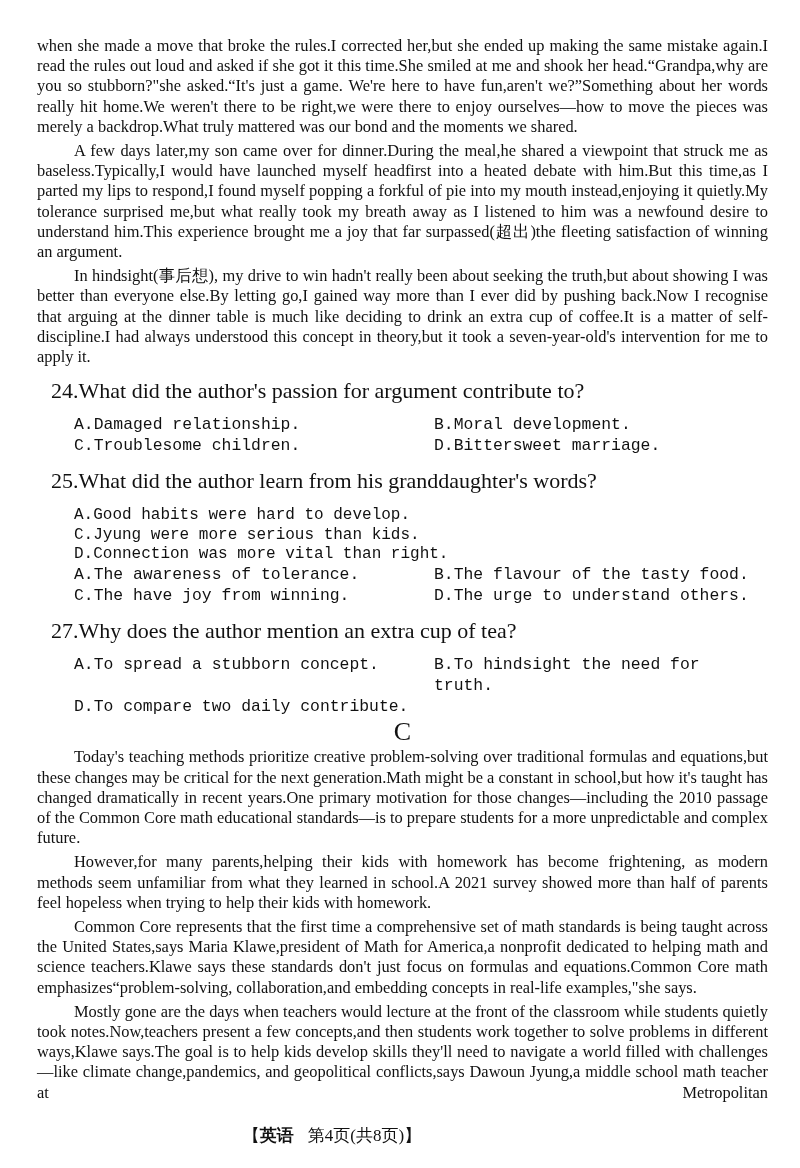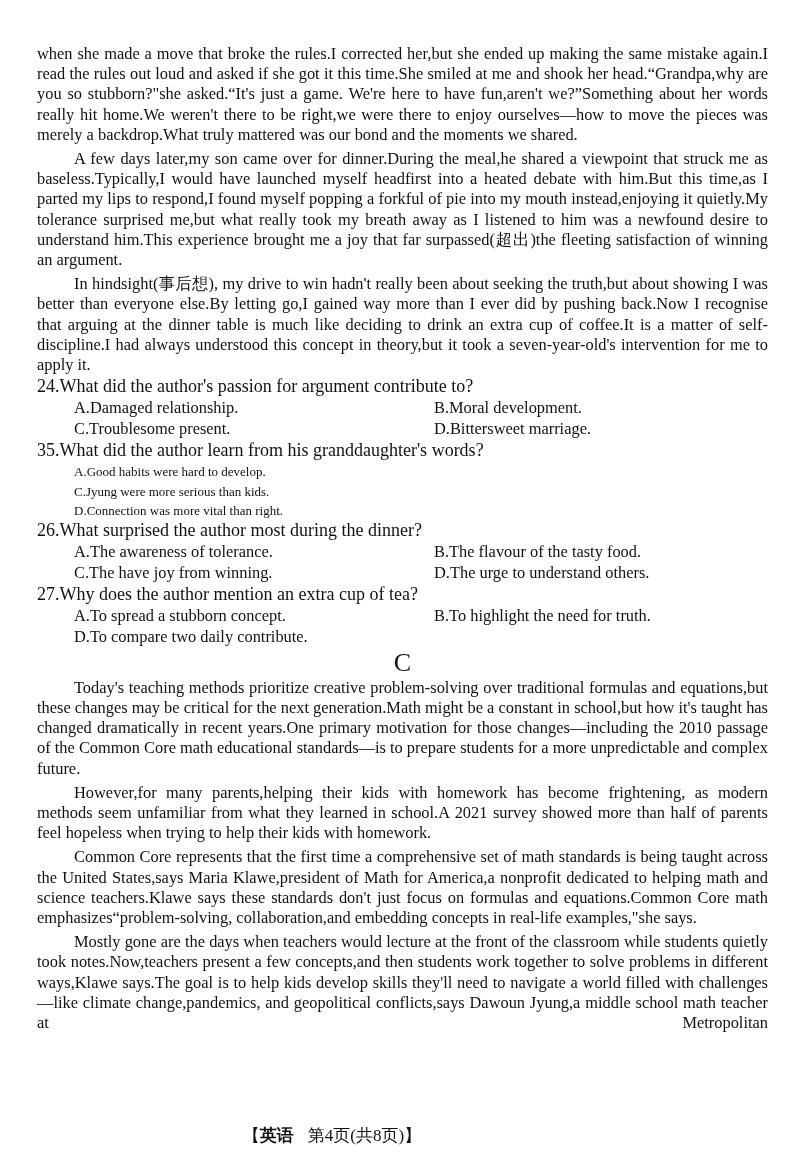--- a/index.html
+++ b/index.html
@@ -1,31 +1,31 @@
 <!DOCTYPE html>
 <html><head>
 <meta charset="utf-8">
 <style>
   html, body { margin: 0; padding: 0; background: #ffffff; }
   body {
     width: 800px; height: 1168px; position: relative; overflow: hidden;
     font-family: "Liberation Serif", "DejaVu Serif", serif;
     color: #111111;
   }
-  .page { position: absolute; left: 37px; top: 44px; width: 731px; }
+  .page { position: absolute; left: 37px; top: 36px; width: 731px; }
   .para {
     font-size: 16.4px; line-height: 20.2px; text-align: justify;
     margin: 0 0 4px 0; letter-spacing: 0;
   }
   .para.indent { text-indent: 37px; }
-  .question { font-size: 18px; line-height: 20.2px; margin: 0; }
-  .opts { margin: 2px 0 0 37px; }
+  .question { font-size: 22px; line-height: 20.2px; margin: 14px; }
+  .opts { margin: 2px 0 0 37px; font-family: Liberation Mono, monospace; }
   .opt-row { display: flex; font-size: 16.4px; line-height: 20.8px; }
   .opt-row .opt { flex: 0 0 360px; }
-  .opt-single { font-size: 13px; line-height: 20px; }
+  .opt-single { font-size: 16px; line-height: 20px; }
   .section-title {
     text-align: center; font-size: 26px; line-height: 26px; margin: 2px 0 2px 0;
   }
   .footer {
     position: absolute; left: 0; width: 664px; top: 1124px; text-align: center;
     font-size: 17px;
   }
   .footer .subj { font-family: "DejaVu Sans", sans-serif; font-weight: bold; }
   .footer .pg { margin-left: 14px; }
 </style>
@@ -39,55 +39,54 @@
   <p class="para indent" style="margin-bottom:1px">In hindsight(事后想), my drive to win hadn't really been about seeking the truth,but about showing I was better than everyone else.By letting go,I gained way more than I ever did by pushing back.Now I recognise that arguing at the dinner table is much like deciding to drink an extra cup of coffee.It is a matter of self-discipline.I had always understood this concept in theory,but it took a seven-year-old's intervention for me to apply it.</p>
 
   <div>
     <div class="question">24.What did the author's passion for argument contribute to?</div>
     <div class="opts">
       <div class="opt-row">
         <span class="opt">A.Damaged relationship.</span>
         <span>B.Moral development.</span>
       </div>
       <div class="opt-row">
-        <span class="opt">C.Troublesome present.</span>
+        <span class="opt">C.Troublesome children.</span>
         <span>D.Bittersweet marriage.</span>
       </div>
     </div>
   </div>
 
   <div>
-    <div class="question">35.What did the author learn from his granddaughter's words?</div>
+    <div class="question">25.What did the author learn from his granddaughter's words?</div>
     <div class="opts">
       <div class="opt-single">A.Good habits were hard to develop.</div>
       <div class="opt-single">C.Jyung were more serious than kids.</div>
       <div class="opt-single" style="line-height:18px">D.Connection was more vital than right.</div>
     </div>
   </div>
 
   <div>
-    <div class="question">26.What surprised the author most during the dinner?</div>
     <div class="opts">
       <div class="opt-row">
         <span class="opt">A.The awareness of tolerance.</span>
         <span>B.The flavour of the tasty food.</span>
       </div>
       <div class="opt-row">
         <span class="opt">C.The have joy from winning.</span>
         <span>D.The urge to understand others.</span>
       </div>
     </div>
   </div>
 
   <div>
     <div class="question">27.Why does the author mention an extra cup of tea?</div>
     <div class="opts">
       <div class="opt-row">
         <span class="opt">A.To spread a stubborn concept.</span>
-        <span>B.To highlight the need for truth.</span>
+        <span>B.To hindsight the need for truth.</span>
       </div>
       <div class="opt-row">
         <span>D.To compare two daily contribute.</span>
       </div>
     </div>
   </div>
 
   <div class="section-title">C</div>
 
   <p class="para indent">Today's teaching methods prioritize creative problem-solving over traditional formulas and equations,but these changes may be critical for the next generation.Math might be a constant in school,but how it's taught has changed dramatically in recent years.One primary motivation for those changes—including the 2010 passage of the Common Core math educational standards—is to prepare students for a more unpredictable and complex future.</p>

